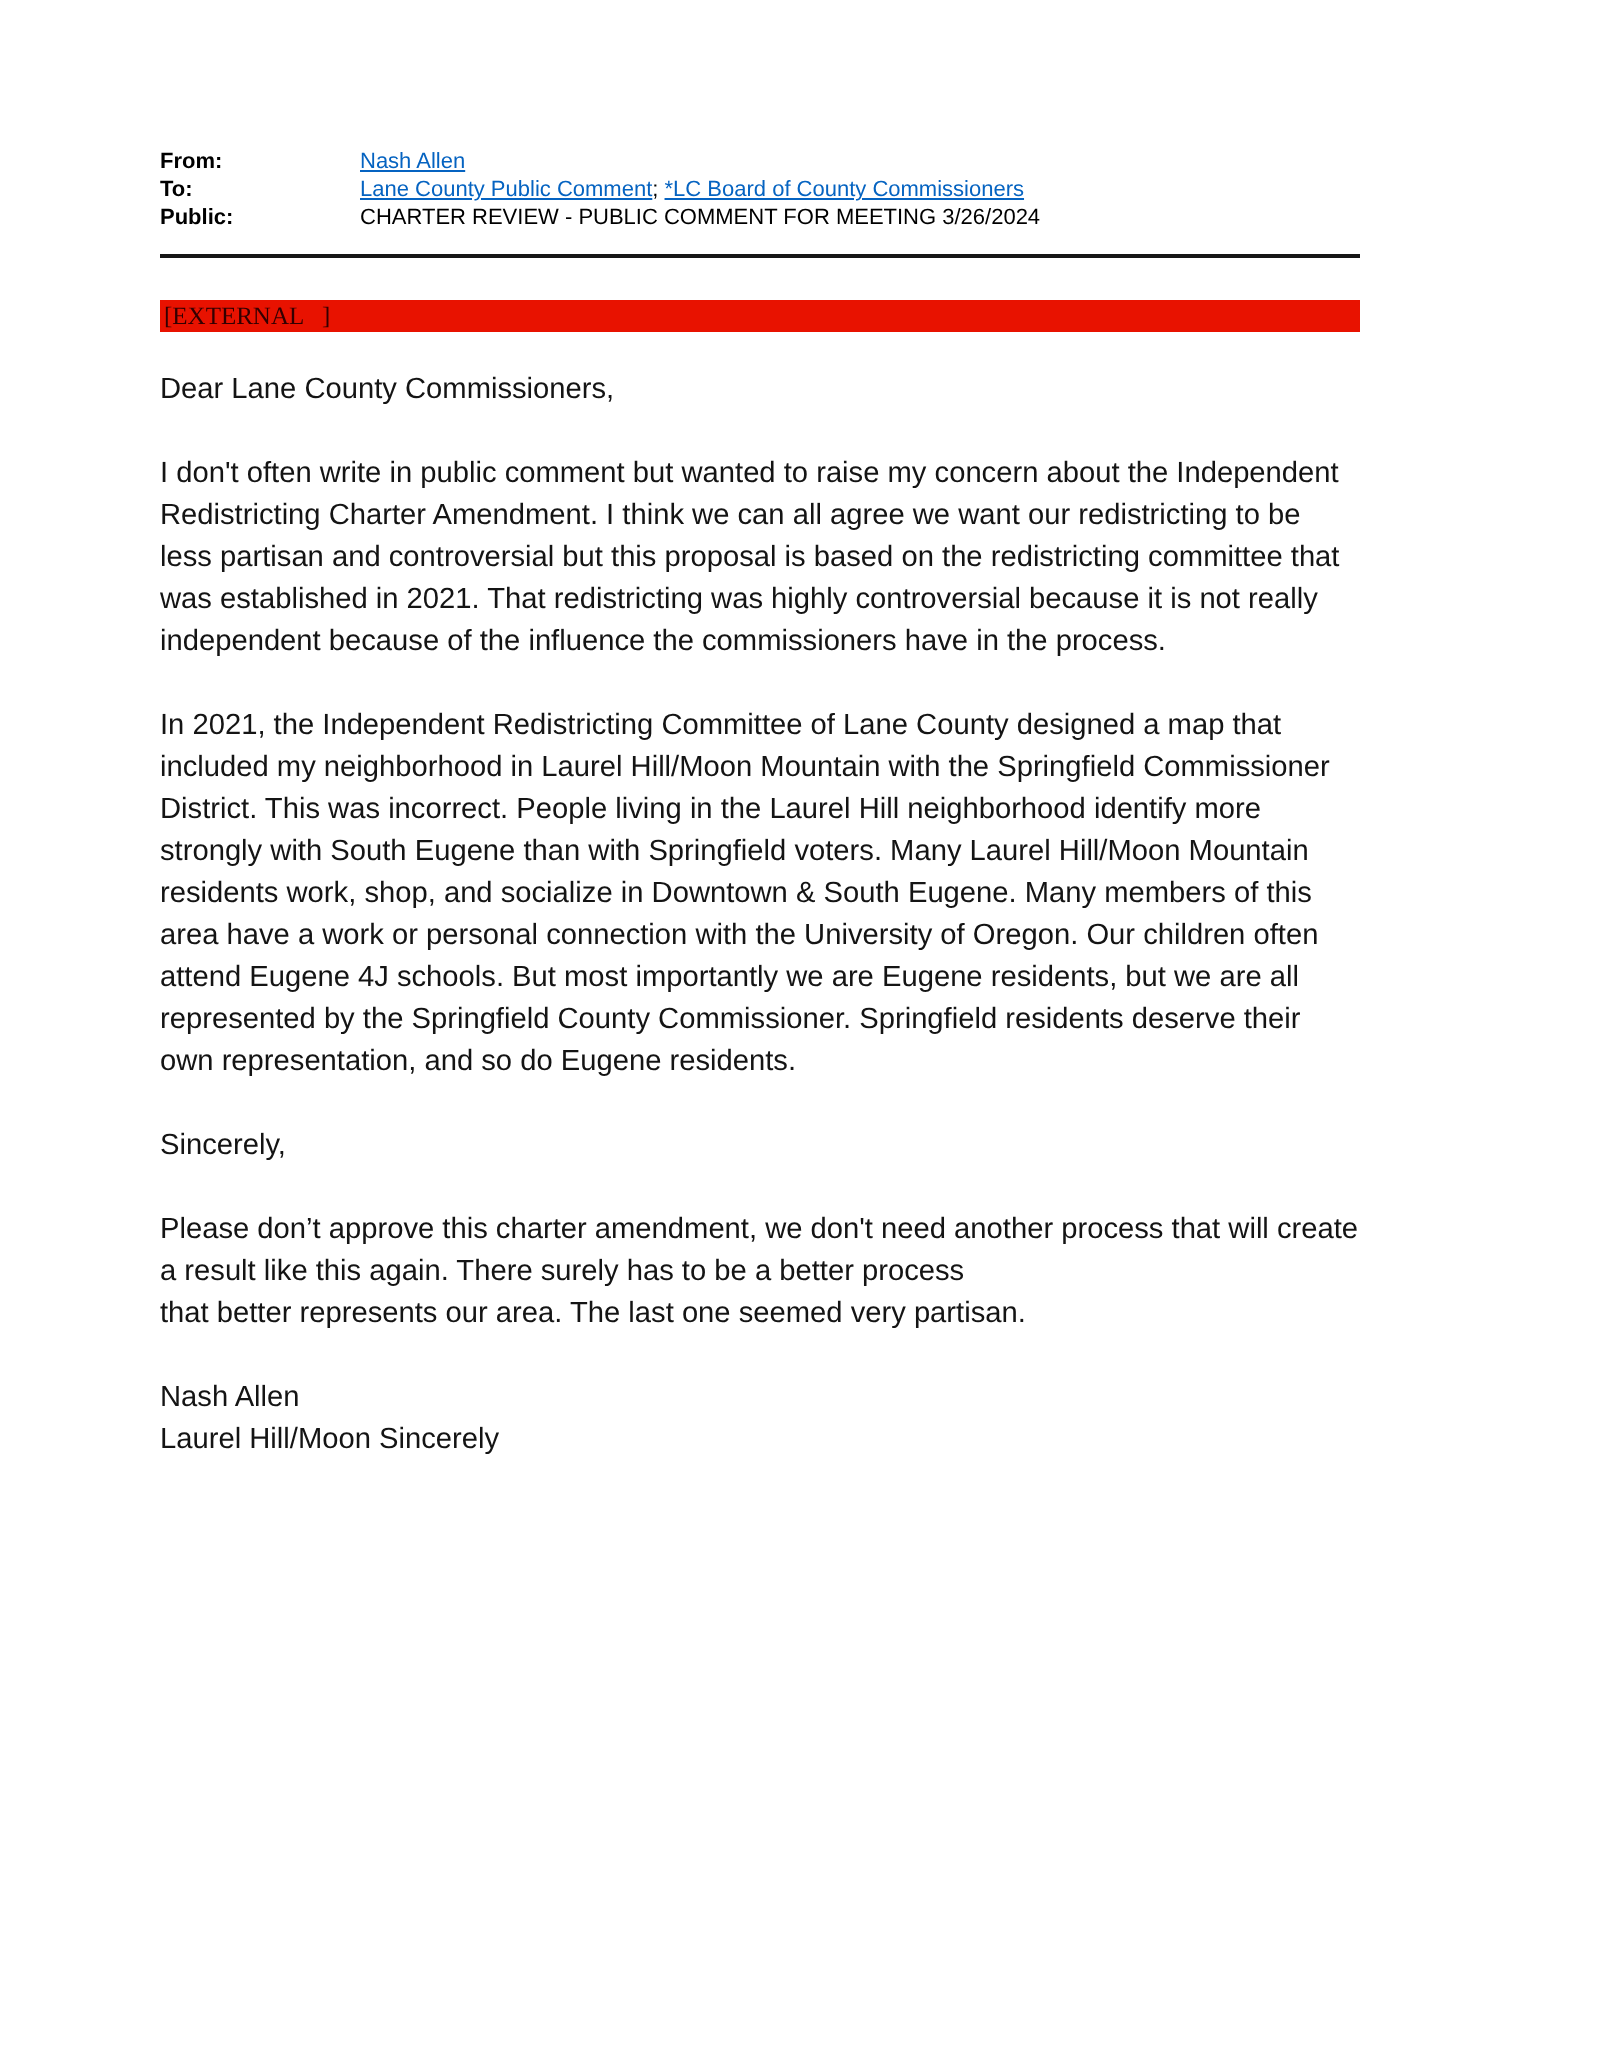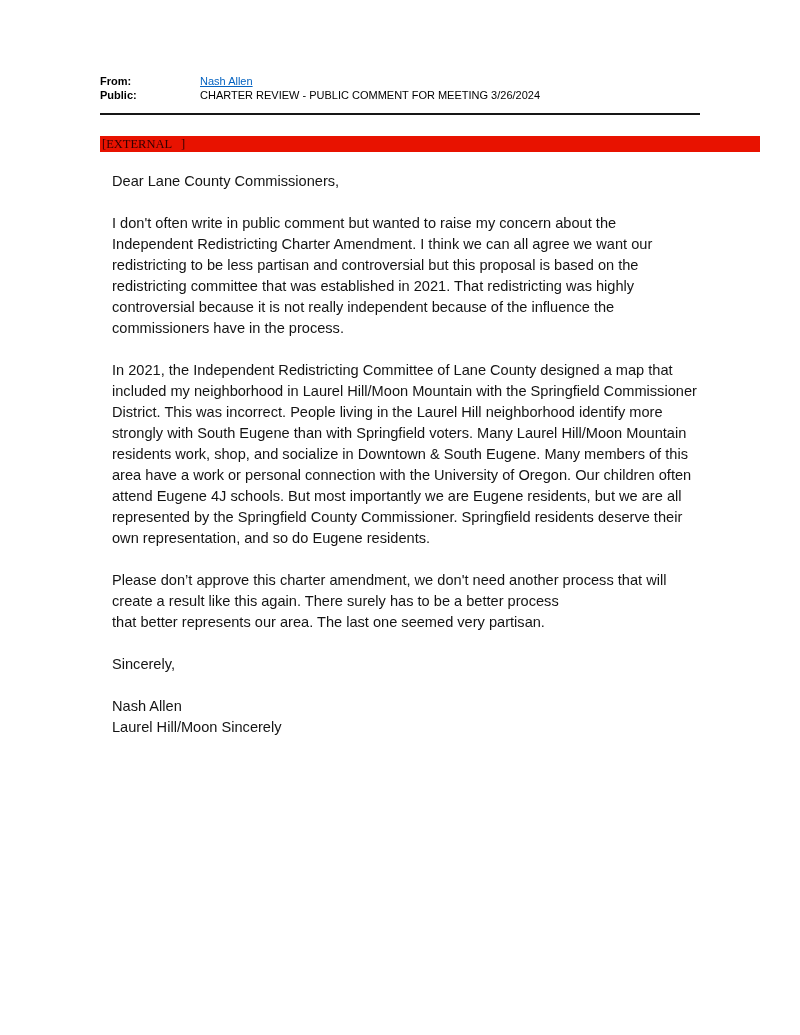--- a/index.html
+++ b/index.html
@@ -5,21 +5,21 @@
   * { margin: 0; padding: 0; box-sizing: border-box; }
   html, body { background: #ffffff; }
   body {
     width: 800px;
     height: 1035px;
     font-family: "Liberation Sans", sans-serif;
     color: #000000;
     overflow: hidden;
   }
   .page {
-    padding: 74px 100px 0 100px;
+    padding: 74px 100px 0 80px;
     width: 800px;
   }
   
   .email-header {
     border-collapse: collapse;
     font-size: 11px;
     line-height: 14px;
     font-family: "Liberation Sans", sans-serif;
   }
   .email-header td { padding: 0; vertical-align: top; }
@@ -35,21 +35,21 @@
   }
   .divider {
     height: 2px;
     background: #161616;
     margin-top: 11px;
     width: 600px;
   }
   
   .external-banner {
     margin-top: 21px;
-    width: 660px;
+    width: 600px;
     height: 16px;
     background: var(--banner-bg, #e81200);
     display: flex;
     align-items: center;
   }
   .banner-text {
     color: var(--banner-text, #380000);
     font-family: "Liberation Serif", serif;
     font-size: 12.5px;
     line-height: 16px;
@@ -58,54 +58,60 @@
   }
   
   .email-body {
     margin-top: 19px;
     width: 600px;
     font-size: 14.6px;
     line-height: 21px;
     color: #141414;
   }
   .email-body p {
-    margin: 0 0 21px 12px;
+    margin: 0 0 21px 0;
     white-space: pre-line;
   }
   .sig { margin-bottom: 0; }
 </style>
 </head>
 <body>
 
 <div class="page">
 
   <table class="email-header">
     <tbody>
       <tr>
         <td class="hl">From:</td>
         <td class="hv">
           <a class="link" href="#">Nash Allen</a>
+        </td>
+      </tr>
+      <tr>
+        <td class="hl">To:</td>
+        <td class="hv">
+          <a class="link" href="#">Lane County Public Comment</a><span>; </span><a class="link" href="#">*LC Board of County Commissioners</a>
         </td>
       </tr>
       <tr>
         <td class="hl">Public:</td>
         <td class="hv">CHARTER REVIEW - PUBLIC COMMENT FOR MEETING 3/26/2024</td>
       </tr>
     </tbody>
   </table>
 
   <div class="divider"></div>
 
   <div class="external-banner">
     <span class="banner-text">[EXTERNAL   ]</span>
   </div>
 
   <div class="email-body">
     <p>Dear Lane County Commissioners,</p>
     <p>I don't often write in public comment but wanted to raise my concern about the Independent Redistricting Charter Amendment. I think we can all agree we want our redistricting to be less partisan and controversial but this proposal is based on the redistricting committee that was established in 2021. That redistricting was highly controversial because it is not really independent because of the influence the commissioners have in the process.</p>
     <p>In 2021, the Independent Redistricting Committee of Lane County designed a map that included my neighborhood in Laurel Hill/Moon Mountain with the Springfield Commissioner District. This was incorrect. People living in the Laurel Hill neighborhood identify more strongly with South Eugene than with Springfield voters. Many Laurel Hill/Moon Mountain residents work, shop, and socialize in Downtown &amp; South Eugene. Many members of this area have a work or personal connection with the University of Oregon. Our children often attend Eugene 4J schools. But most importantly we are Eugene residents, but we are all represented by the Springfield County Commissioner. Springfield residents deserve their own representation, and so do Eugene residents.</p>
+    <p>Sincerely,</p>
     <p>Please don’t approve this charter amendment, we don't need another process that will create a result like this again. There surely has to be a better process
 that better represents our area. The last one seemed very partisan.</p>
-    <p>Sincerely,</p>
     <p class="sig"><span>Nash Allen</span><br><span>Laurel Hill/Moon Sincerely</span></p>
   </div>
 
 </div>
 
 </body></html>

